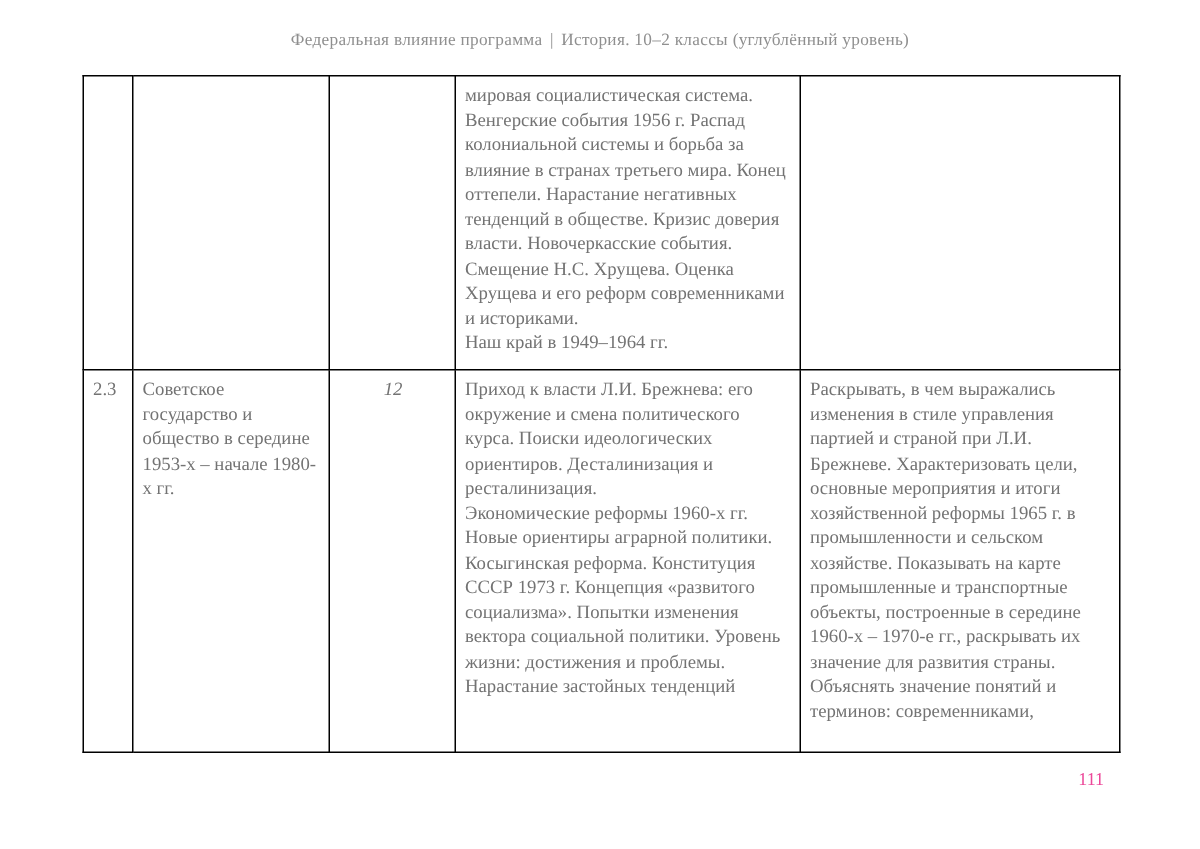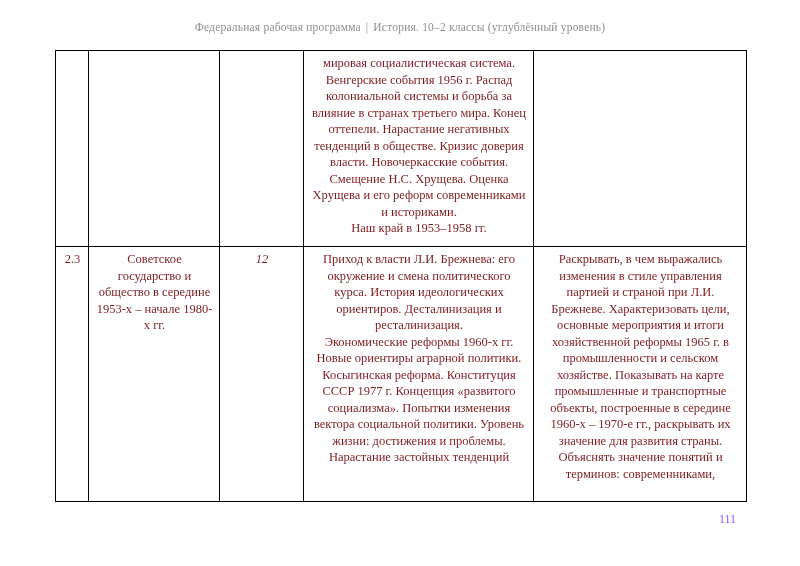--- a/index.html
+++ b/index.html
@@ -33,81 +33,80 @@
     width: 691px;
     border-collapse: collapse;
     table-layout: fixed;
   }
   table.curriculum td {
     border: 1px solid #000000;
     vertical-align: top;
     font-size: 12.5px;
     line-height: 16.5px;
     padding: 4px 5px 4px 6px;
-    color: #7f1d1d;
+    color: #737373;
     overflow: hidden;
-    text-align: center;
   }
   .col-num      { width: 33px; }
   .col-topic    { width: 131px; }
   .col-hours    { width: 84px; }
   .col-content  { width: 230px; }
   .col-activities { width: 213px; }
 
   td.cell-number { padding-left: 4px; }
   td.cell-hours  { text-align: center; font-style: italic; }
 
   tr.row-continuation td { height: 196px; }
   tr.row-section td { height: 255px; }
 
   .para { margin: 0; }
 
   .page-number {
     position: absolute;
     top: 512px;
     right: 64px;
     font-size: 12px;
-    color: #8b5cf6;
+    color: #ec4899;
   }
 </style>
 </head>
 <body>
 
 <div class="page-header">
-  <span>Федеральная рабочая программа</span><span class="sep">|</span><span>История. 10–2 классы (углублённый уровень)</span>
+  <span>Федеральная влияние программа</span><span class="sep">|</span><span>История. 10–2 классы (углублённый уровень)</span>
 </div>
 
 <table class="curriculum">
   <colgroup>
     <col class="col-num">
     <col class="col-topic">
     <col class="col-hours">
     <col class="col-content">
     <col class="col-activities">
   </colgroup>
   <tbody>
     <tr class="row-continuation">
       <td class="cell-number"></td>
       <td class="cell-topic"></td>
       <td class="cell-hours"></td>
       <td class="cell-content">
         <div class="para">мировая социалистическая система. Венгерские события 1956 г. Распад колониальной системы и борьба за влияние в странах третьего мира. Конец оттепели. Нарастание негативных тенденций в обществе. Кризис доверия власти. Новочеркасские события. Смещение Н.С. Хрущева. Оценка Хрущева и его реформ современниками и историками.</div>
-        <div class="para">Наш край в 1953–1958 гг.</div>
+        <div class="para">Наш край в 1949–1964 гг.</div>
       </td>
       <td class="cell-activities">
         <div class="para"></div>
       </td>
     </tr>
     <tr class="row-section">
       <td class="cell-number">2.3</td>
       <td class="cell-topic">Советское государство и общество в середине 1953-х – начале 1980-х гг.</td>
       <td class="cell-hours">12</td>
       <td class="cell-content">
-        <div class="para">Приход к власти Л.И. Брежнева: его окружение и смена политического курса. История идеологических ориентиров. Десталинизация и ресталинизация.</div>
-        <div class="para">Экономические реформы 1960-х гг. Новые ориентиры аграрной политики. Косыгинская реформа. Конституция СССР 1977 г. Концепция «развитого социализма». Попытки изменения вектора социальной политики. Уровень жизни: достижения и проблемы. Нарастание застойных тенденций</div>
+        <div class="para">Приход к власти Л.И. Брежнева: его окружение и смена политического курса. Поиски идеологических ориентиров. Десталинизация и ресталинизация.</div>
+        <div class="para">Экономические реформы 1960-х гг. Новые ориентиры аграрной политики. Косыгинская реформа. Конституция СССР 1973 г. Концепция «развитого социализма». Попытки изменения вектора социальной политики. Уровень жизни: достижения и проблемы. Нарастание застойных тенденций</div>
       </td>
       <td class="cell-activities">
         <div class="para">Раскрывать, в чем выражались изменения в стиле управления партией и страной при Л.И. Брежневе. Характеризовать цели, основные мероприятия и итоги хозяйственной реформы 1965 г. в промышленности и сельском хозяйстве. Показывать на карте промышленные и транспортные объекты, построенные в середине 1960-х – 1970-е гг., раскрывать их значение для развития страны.</div>
         <div class="para">Объяснять значение понятий и терминов: современниками,</div>
       </td>
     </tr>
   </tbody>
 </table>
 
 <div class="page-number">111</div>

